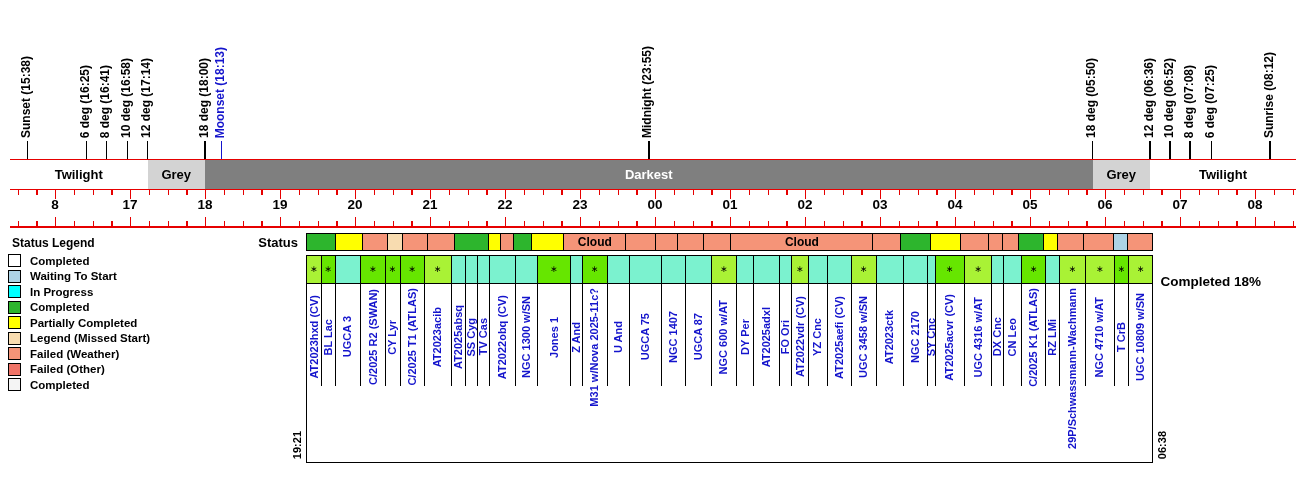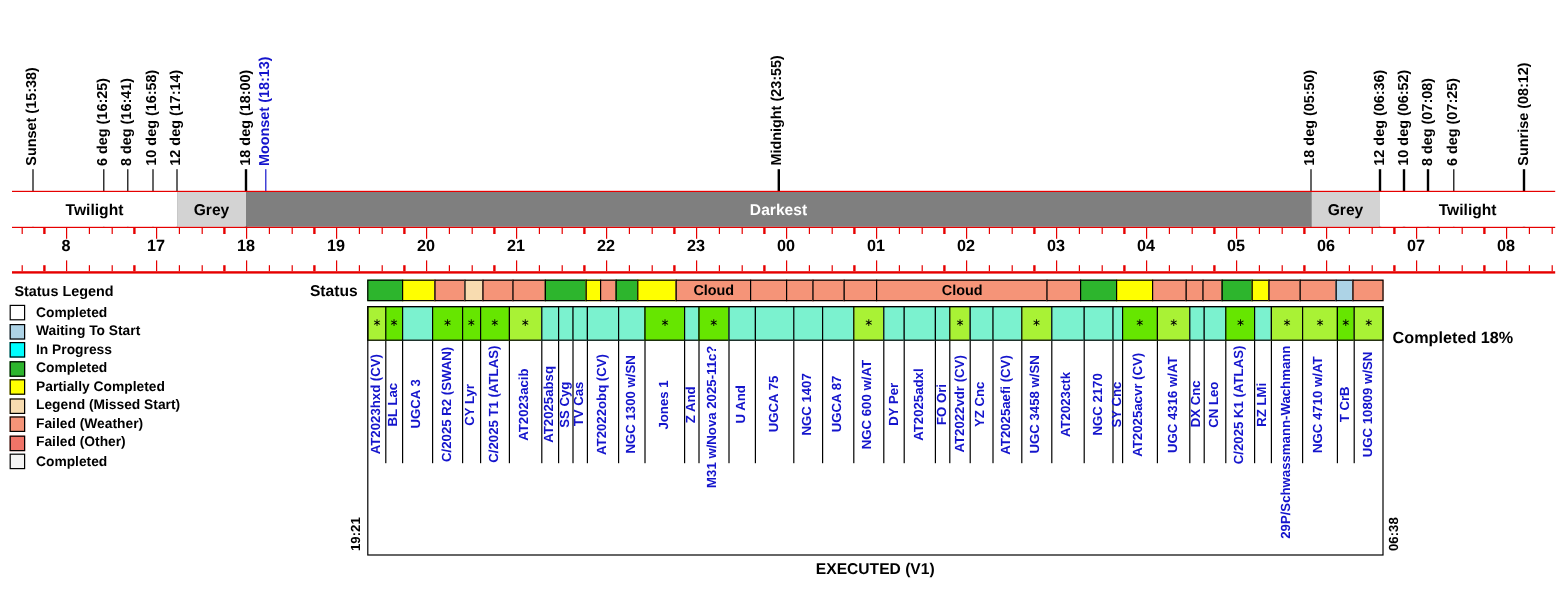--- a/index.html
+++ b/index.html
@@ -598,15 +598,14 @@
       </div>
     </div>
 
   <div id="exec-frame" class="abs" style="left: 306.25px; top: 255px; width: 846.25px; height: 208px;"></div>
   <div id="start-time" class="abs" style="width: 14px; top: 255px; height: 206px; left: 291.25px;">
     <span class="vtext timecap abs" style="bottom:2px;left:0;">19:21</span>
   </div>
   <div id="end-time" class="abs" style="width: 14px; top: 255px; height: 206px; left: 1155.5px;">
     <span class="vtext timecap abs" style="bottom:2px;left:0;">06:38</span>
   </div>
-  <div id="executed-label" class="abs" style="left: 306.25px; top: 466px; width: 846.25px;">EXECUTED (V1)</div>
   <div id="completed" class="abs" style="left: 1160.5px; top: 234px;">Completed 18%</div>
 </div>
 
 </body></html>

